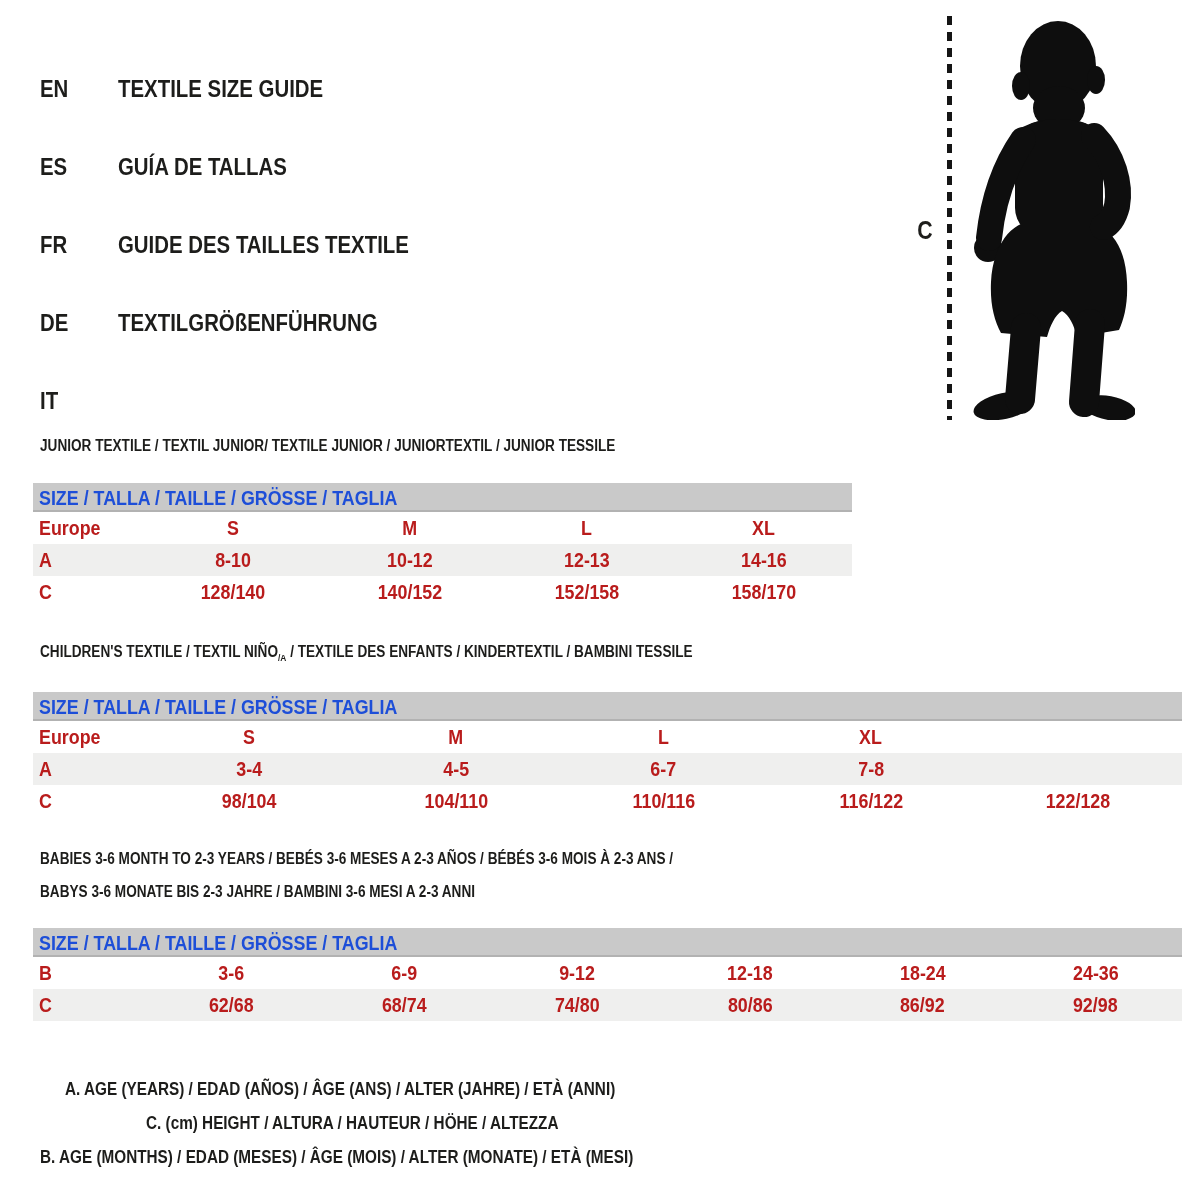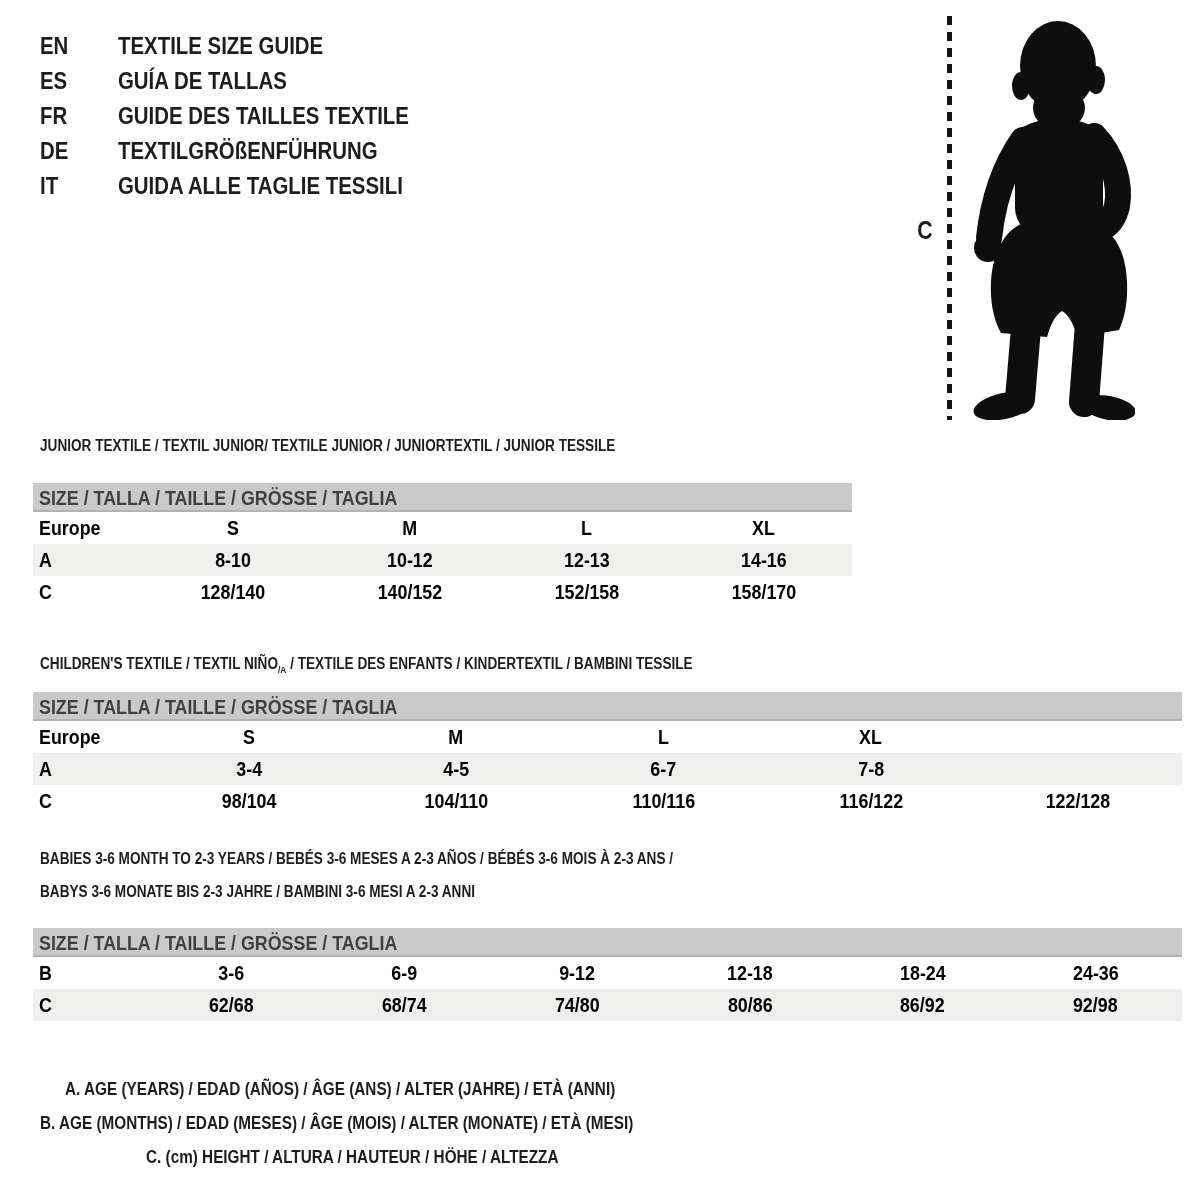--- a/index.html
+++ b/index.html
@@ -9,38 +9,38 @@
   }
   
   .cond{display:inline-block;transform:scaleX(0.85);transform-origin:center center;white-space:nowrap;}
   .cond-l{display:inline-block;transform:scaleX(0.85);transform-origin:left center;white-space:nowrap;}
 
   
   .lang-list{position:absolute;left:40px;top:28px;}
   .lang-row{height:35px;line-height:35px;font-size:24px;font-weight:700;letter-spacing:0px;}
   .lang-code{position:absolute;left:0;}
   .lang-title{position:absolute;left:78px;}
-  .lang-row{position:relative;width:620px;}
+  .lang-row{position:relative;width:620px;margin-top:43px;}
 
   
   .measure-line{
     position:absolute;left:947px;top:16px;width:5px;height:404px;
     background:repeating-linear-gradient(to bottom,#151515 0 9px,transparent 9px 16px);
   }
   .c-label{position:absolute;left:916px;top:216px;font-size:25px;font-weight:700;}
   .toddler{position:absolute;left:963px;top:16px;}
 
   
   .sec-title{position:absolute;left:40px;margin:0;font-size:16px;font-weight:700;line-height:27px;}
 
   
   .table{position:absolute;left:33px;}
   .band{height:29px;line-height:29px;background:#c9c9c9;border-bottom:2px solid #b2b2b2;
-        font-size:21px;font-weight:700;color:#404040;padding-left:6px;box-sizing:border-box;}
-  .row{display:grid;height:32px;line-height:32px;font-size:21px;font-weight:700;color:#000000;}
+        font-size:21px;font-weight:700;color:#1d4ed8;padding-left:6px;box-sizing:border-box;}
+  .row{display:grid;height:32px;line-height:32px;font-size:21px;font-weight:700;color:#b91c1c;}
   .junior .row{grid-template-columns:112px repeat(4,1fr);}
   .children .row{grid-template-columns:112px repeat(5,1fr);}
   .babies .row{grid-template-columns:112px repeat(6,1fr);}
   .row.stripe{background:#efefee;}
   .cell{text-align:center;overflow:visible;}
   .cell.lbl{text-align:left;padding-left:6px;}
   .sub{font-size:0.62em;vertical-align:sub;}
 
   
   .legend{position:absolute;left:40px;top:1072px;}
@@ -63,21 +63,20 @@
     <div class="lang-row">
       <span class="lang-code"><span class="cond-l">FR</span></span>
       <span class="lang-title"><span class="cond-l">GUIDE DES TAILLES TEXTILE</span></span>
     </div>
     <div class="lang-row">
       <span class="lang-code"><span class="cond-l">DE</span></span>
       <span class="lang-title"><span class="cond-l">TEXTILGRÖßENFÜHRUNG</span></span>
     </div>
     <div class="lang-row">
       <span class="lang-code"><span class="cond-l">IT</span></span>
-      <span class="lang-title"><span class="cond-l">GUIDA ALLE TAGLIE TESSILI</span></span>
     </div>
   </div>
 
   <div class="measure-line"></div>
   <div class="c-label"><span class="cond">C</span></div>
   <svg class="toddler" viewBox="0 0 172 404" width="172" height="404" aria-hidden="true">
     <g fill="#0e0e0e" stroke="none">
       <ellipse cx="95" cy="50" rx="38" ry="45"></ellipse>
       <ellipse cx="58" cy="70" rx="9" ry="14"></ellipse>
       <ellipse cx="133" cy="64" rx="9" ry="14"></ellipse>
@@ -116,21 +115,21 @@
     </div>
     <div class="row">
       <span class="cell lbl"><span class="cond-l">C</span></span>
       <span class="cell"><span class="cond">128/140</span></span>
       <span class="cell"><span class="cond">140/152</span></span>
       <span class="cell"><span class="cond">152/158</span></span>
       <span class="cell"><span class="cond">158/170</span></span>
     </div>
   </div>
 
-  <h2 class="sec-title" style="top:638px;margin-top:12px;">
+  <h2 class="sec-title" style="top:638px;">
     <span class="cond-l"><span>CHILDREN'S TEXTILE / TEXTIL NIÑO</span><span class="sub">/A</span><span> / TEXTILE DES ENFANTS / KINDERTEXTIL / BAMBINI TESSILE</span></span>
   </h2>
   <div class="table children" style="top:692px;width:1149px;">
     <div class="band"><span class="cond-l">SIZE / TALLA / TAILLE / GRÖSSE / TAGLIA</span></div>
     <div class="row">
       <span class="cell lbl"><span class="cond-l">Europe</span></span>
       <span class="cell"><span class="cond">S</span></span>
       <span class="cell"><span class="cond">M</span></span>
       <span class="cell"><span class="cond">L</span></span>
       <span class="cell"><span class="cond">XL</span></span>
@@ -171,17 +170,17 @@
       <span class="cell"><span class="cond">68/74</span></span>
       <span class="cell"><span class="cond">74/80</span></span>
       <span class="cell"><span class="cond">80/86</span></span>
       <span class="cell"><span class="cond">86/92</span></span>
       <span class="cell"><span class="cond">92/98</span></span>
     </div>
   </div>
 
   <div class="legend">
     <div class="legend-line"><span class="cond-l">A. AGE (YEARS) / EDAD (AÑOS) / ÂGE (ANS) / ALTER (JAHRE) / ETÀ (ANNI)</span></div>
+    <div class="legend-line"><span class="cond-l">C. (cm) HEIGHT / ALTURA / HAUTEUR / HÖHE / ALTEZZA</span></div>
     <div class="legend-line"><span class="cond-l">B. AGE (MONTHS) / EDAD (MESES) / ÂGE (MOIS) / ALTER (MONATE) / ETÀ (MESI)</span></div>
-    <div class="legend-line"><span class="cond-l">C. (cm) HEIGHT / ALTURA / HAUTEUR / HÖHE / ALTEZZA</span></div>
   </div>
 
 </div>
 
 </body></html>

